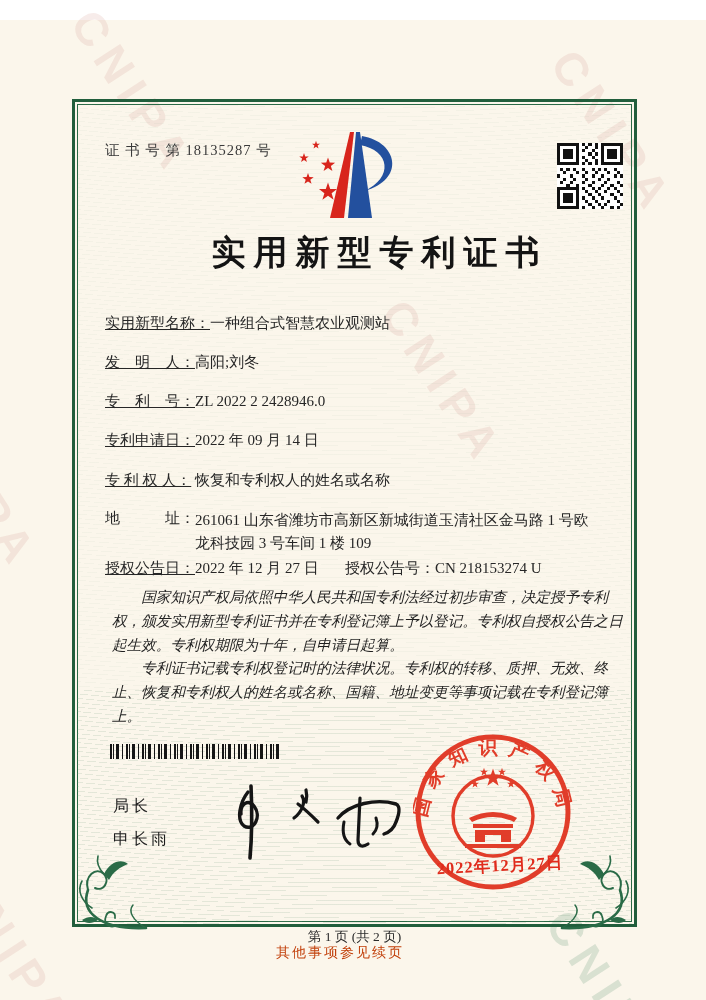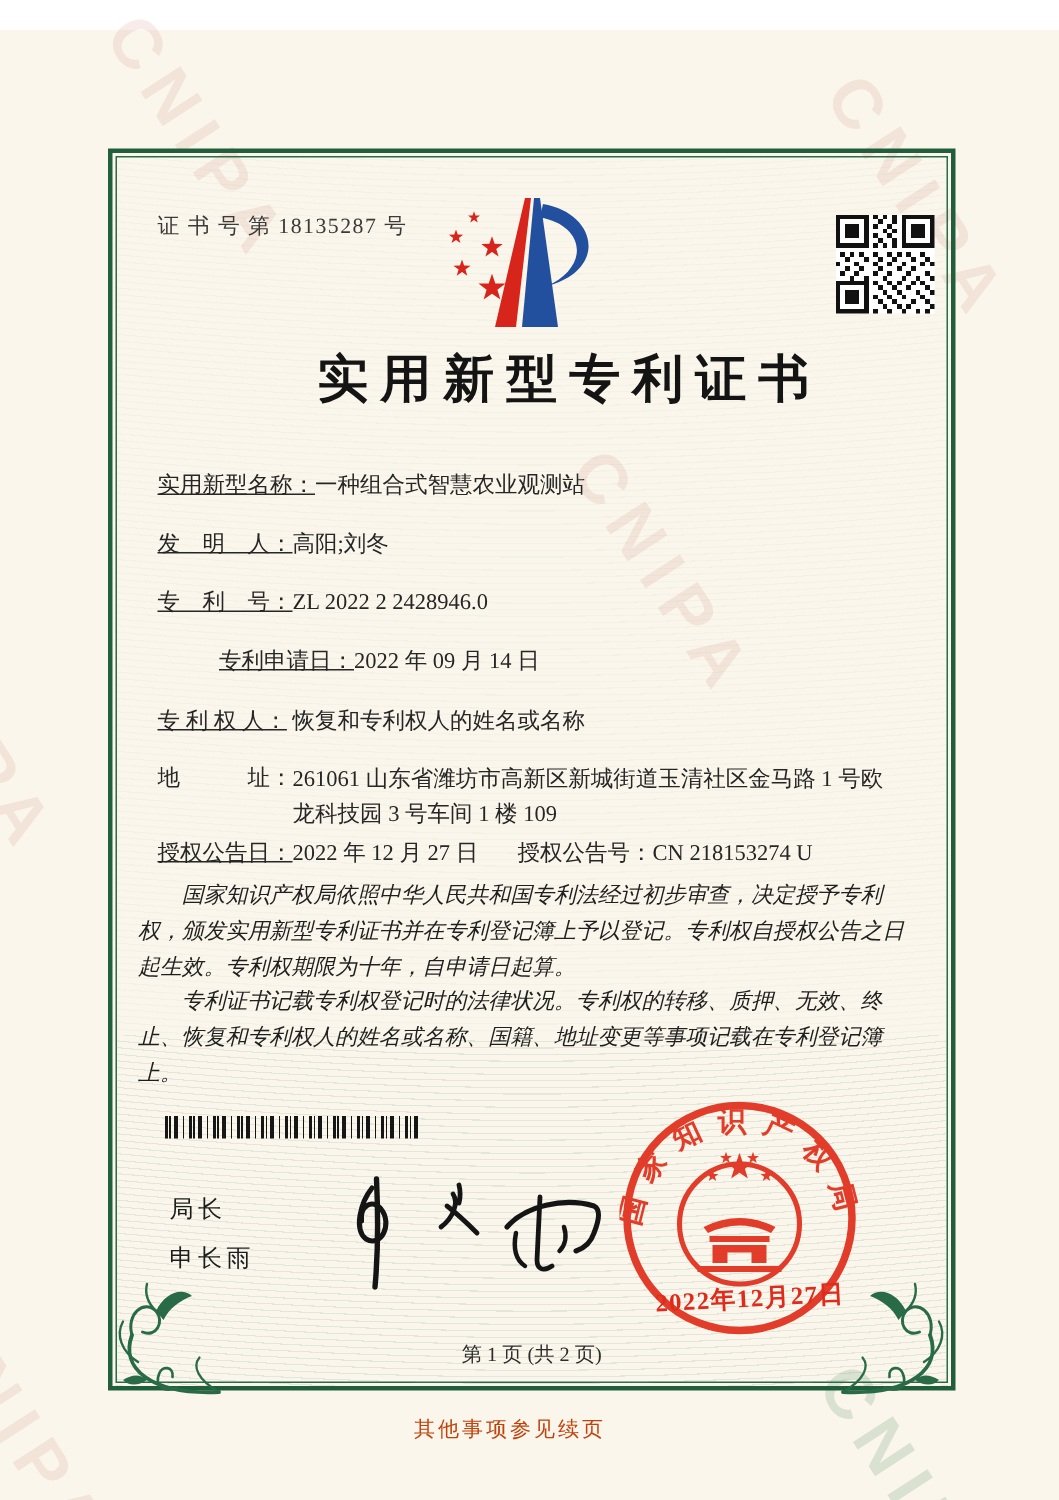--- a/index.html
+++ b/index.html
@@ -28,35 +28,35 @@
   .logo{position:absolute;left:288px;top:120px;}
   .qr{position:absolute;left:557px;top:143px;}
   .title{position:absolute;left:72px;top:230px;width:615px;text-align:center;
          font-size:34px;font-weight:bold;color:#141414;letter-spacing:8px;}
   .row{position:absolute;left:105px;font-size:15px;color:#262626;white-space:nowrap;}
   .row .lab{display:inline-block;min-width:90px;text-decoration:underline;}
   .addr{position:absolute;left:105px;top:509px;font-size:15px;color:#262626;width:505px;}
   .addr .lab{display:inline-block;width:90px;vertical-align:top;text-align:center;}
   .addr .val{display:inline-block;width:408px;line-height:23px;vertical-align:top;}
   .grant2{position:absolute;left:345px;font-size:15px;color:#262626;white-space:nowrap;}
-  .body-text{position:absolute;left:92px;top:586px;width:512px;font-size:14.6px;
+  .body-text{position:absolute;left:112px;top:586px;width:512px;font-size:14.6px;
              line-height:23.8px;color:#1f1f1f;font-style:italic;}
   .body-text p{margin:0;text-indent:2em;}
   .barcode{position:absolute;left:110px;top:744px;width:172px;height:15px;
     background:
       repeating-linear-gradient(90deg,#161616 0 2px,rgba(0,0,0,0) 2px 3px,
         #161616 3px 4px,rgba(0,0,0,0) 4px 6px,#161616 6px 9px,rgba(0,0,0,0) 9px 12px,
         #161616 12px 13px,rgba(0,0,0,0) 13px 16px);}
   .sig-label{position:absolute;left:113px;font-size:16px;color:#1c1c1c;letter-spacing:3px;}
   .signature{position:absolute;left:210px;top:778px;}
   .seal{position:absolute;left:413px;top:732px;opacity:0.93;}
   .seal-date{position:absolute;left:420px;top:855px;width:160px;text-align:center;
              font-size:16.5px;font-weight:bold;color:#e02b1c;letter-spacing:1px;
              transform:rotate(-3deg);}
-  .pageno{position:absolute;left:72px;top:894px;width:565px;text-align:center;
+  .pageno{position:absolute;left:72px;top:928px;width:565px;text-align:center;
           font-size:13.5px;color:#2c2c2c;}
   .note{position:absolute;left:0;top:944px;width:680px;text-align:center;
         font-size:14px;color:#c2410c;letter-spacing:2px;}
   .ornament{position:absolute;}
 </style>
 </head>
 <body>
 
 <div class="stage">
   <div class="paper"></div>
@@ -141,21 +141,21 @@
 
   <div class="row" style="top:314px;">
     <span class="lab">实用新型名称：</span><span>一种组合式智慧农业观测站</span>
   </div>
   <div class="row" style="top:353px;">
     <span class="lab">发　明　人：</span><span>高阳;刘冬</span>
   </div>
   <div class="row" style="top:392px;">
     <span class="lab">专　利　号：</span><span>ZL 2022 2 2428946.0</span>
   </div>
-  <div class="row" style="top:431px;margin-left:41px;">
+  <div class="row" style="top:431px;">
     <span class="lab">专利申请日：</span><span>2022 年 09 月 14 日</span>
   </div>
   <div class="row" style="top:471px;">
     <span class="lab">专 利 权 人：</span><span>恢复和专利权人的姓名或名称</span>
   </div>
   <div class="addr">
     <span class="lab">地　　　址：</span><span class="val">261061 山东省潍坊市高新区新城街道玉清社区金马路 1 号欧龙科技园 3 号车间 1 楼 109</span>
   </div>
   <div class="row" style="top:559px;">
     <span class="lab">授权公告日：</span><span>2022 年 12 月 27 日</span>

